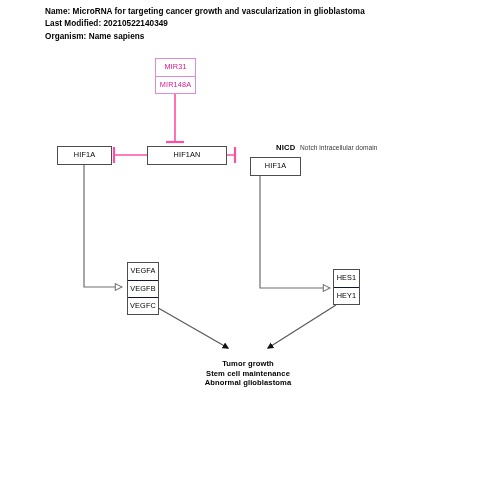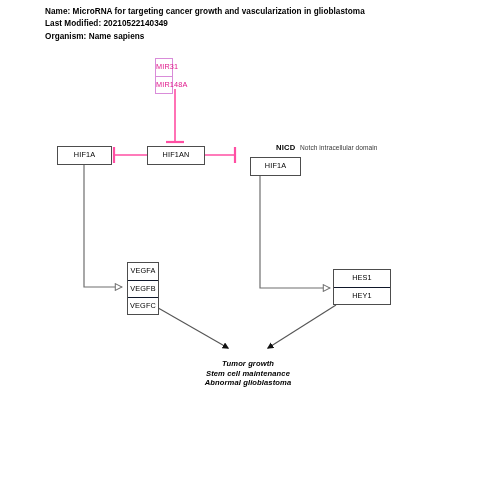--- a/index.html
+++ b/index.html
@@ -114,21 +114,20 @@
     width: 200px;
     text-align: center;
     z-index: 6;
   }
   #outcome .oline {
     font-size: 7.6px;
     font-weight: bold;
     line-height: 9.7px;
     letter-spacing: 0.1px;
     white-space: nowrap;
-    font-style: italic;
   }
 </style>
 </head>
 <body>
 
 <div id="header">
   <div class="hline">Name: MicroRNA for targeting cancer growth and vascularization in glioblastoma</div>
   <div class="hline">Last Modified: 20210522140349</div>
   <div class="hline">Organism: Name sapiens</div>
 </div>
@@ -170,47 +169,47 @@
 
     <g>
       <line x1="153" y1="305" x2="228" y2="348" stroke="#555555" stroke-width="1.1" marker-end="url(#solidArrow)"></line>
     </g>
 
     <g>
       <line x1="336" y1="305" x2="268" y2="348" stroke="#555555" stroke-width="1.1" marker-end="url(#solidArrow)"></line>
     </g>
   </svg>
 
-  <div class="node mirna" style="left:155px; top:58px; width:18px;">
+  <div class="node mirna" style="left:155px; top:58px; width:41px;">
     <div class="cell">MIR31</div>
     <div class="cell">MIR148A</div>
   </div>
 
   <div class="node" style="left:57px; top:146px; width:55px;">
     <div class="cell">HIF1A</div>
   </div>
 
-  <div class="node" style="left:147px; top:146px; width:58px;">
+  <div class="node" style="left:147px; top:146px; width:80px;">
     <div class="cell">HIF1AN</div>
   </div>
 
   <div class="label" id="nicd-label">NICD</div>
   <div class="label" id="nicd-desc">Notch intracellular domain</div>
 
   <div class="node" style="left:250px; top:157px; width:51px;">
     <div class="cell">HIF1A</div>
   </div>
 
   <div class="node" style="left:127px; top:262px; width:32px;">
     <div class="cell">VEGFA</div>
     <div class="cell">VEGFB</div>
     <div class="cell">VEGFC</div>
   </div>
 
-  <div class="node" style="left:333px; top:269px; width:58px;">
+  <div class="node" style="left:333px; top:269px; width:27px;">
     <div class="cell">HES1</div>
     <div class="cell">HEY1</div>
   </div>
 
   <div id="outcome">
     <div class="oline">Tumor growth</div>
     <div class="oline">Stem cell maintenance</div>
     <div class="oline">Abnormal glioblastoma</div>
   </div>
 

